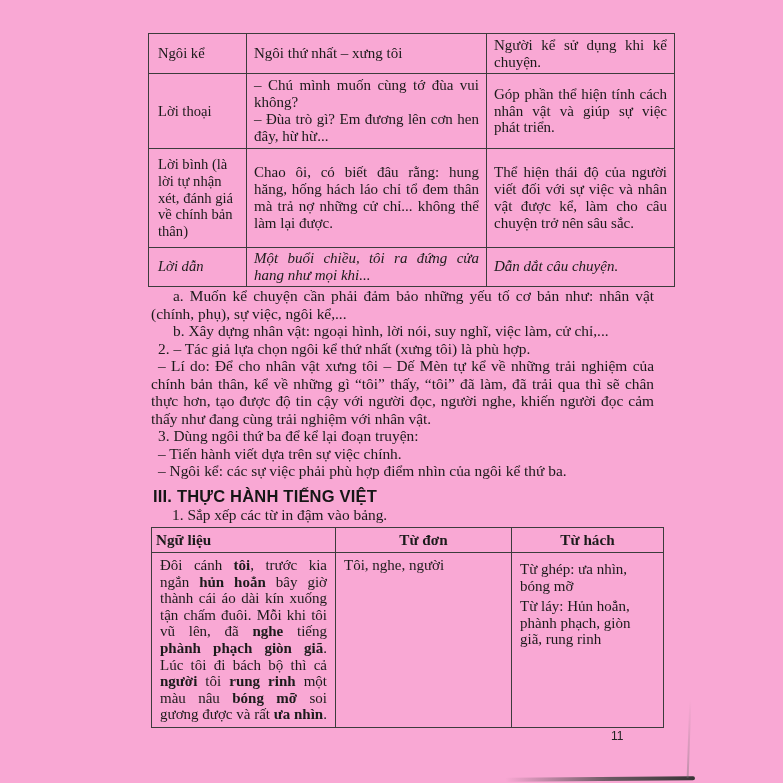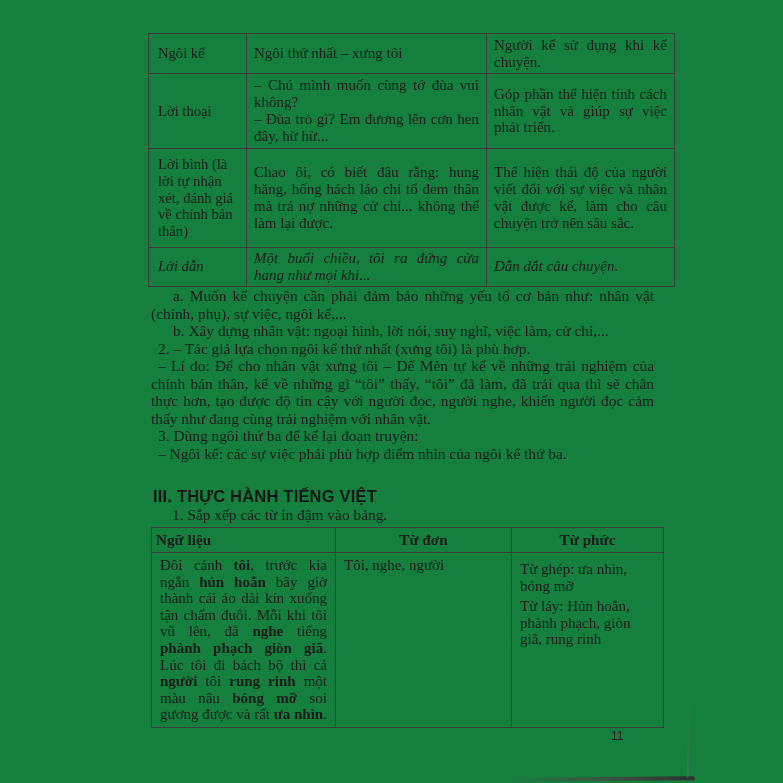--- a/index.html
+++ b/index.html
@@ -1,19 +1,19 @@
 <!DOCTYPE html>
 <html><head>
 <meta charset="utf-8">
 <style>
   html,body{margin:0;padding:0;background:#ffffff;}
   .canvas{
     position:relative;
     width:783px;height:783px;
-    background:#15803d;
+    background:#f9a8d4;
     font-family:"Liberation Serif","DejaVu Serif",serif;
     color:#1b1b1b;
     overflow:hidden;
   }
   
   table{border-collapse:collapse;table-layout:fixed;}
   .t1{
     position:absolute;left:148px;top:33px;width:479px;
     font-size:15px;line-height:16.8px;
   }
@@ -113,32 +113,33 @@
       </tr>
     </tbody>
   </table>
 
   <div class="answers">
     <p class="in1">a. Muốn kể chuyện cần phải đảm bảo những yếu tố cơ bản như: nhân vật (chính, phụ), sự việc, ngôi kể,...</p>
     <p class="in1">b. Xây dựng nhân vật: ngoại hình, lời nói, suy nghĩ, việc làm, cử chỉ,...</p>
     <p class="in2">2. – Tác giả lựa chọn ngôi kể thứ nhất (xưng tôi) là phù hợp.</p>
     <p class="in2">– Lí do: Để cho nhân vật xưng tôi – Dế Mèn tự kể về những trải nghiệm của chính bản thân, kể về những gì “tôi” thấy, “tôi” đã làm, đã trải qua thì sẽ chân thực hơn, tạo được độ tin cậy với người đọc, người nghe, khiến người đọc cảm thấy như đang cùng trải nghiệm với nhân vật.</p>
     <p class="in2">3. Dùng ngôi thứ ba để kể lại đoạn truyện:</p>
+    <p class="in2">– Tiến hành viết dựa trên sự việc chính.</p>
     <p class="in2">– Ngôi kể: các sự việc phải phù hợp điểm nhìn của ngôi kể thứ ba.</p>
   </div>
 
   <h3 class="sec-heading">III. THỰC HÀNH TIẾNG VIỆT</h3>
   <p class="task">1. Sắp xếp các từ in đậm vào bảng.</p>
 
   <table class="t2">
     <thead>
       <tr>
         <th class="c1">Ngữ liệu</th>
         <th class="c2">Từ đơn</th>
-        <th class="c3">Từ phức</th>
+        <th class="c3">Từ hách</th>
       </tr>
     </thead>
     <tbody>
       <tr>
         <td class="c1">Đôi cánh <b>tôi</b>, trước kia ngắn <b>hủn hoẳn</b> bây giờ thành cái áo dài kín xuống tận chấm đuôi. Mỗi khi tôi vũ lên, đã <b>nghe</b> tiếng <b>phành phạch giòn giã</b>. Lúc tôi đi bách bộ thì cả <b>người</b> tôi <b>rung rinh</b> một màu nâu <b>bóng mỡ</b> soi gương được và rất <b>ưa nhìn</b>.</td>
         <td class="c2">Tôi, nghe, người</td>
         <td class="c3">
           <p class="p">Từ ghép: ưa nhìn, bóng mỡ</p>
           <p class="p">Từ láy: Hủn hoẳn, phành phạch, giòn giã, rung rinh</p>
         </td>

